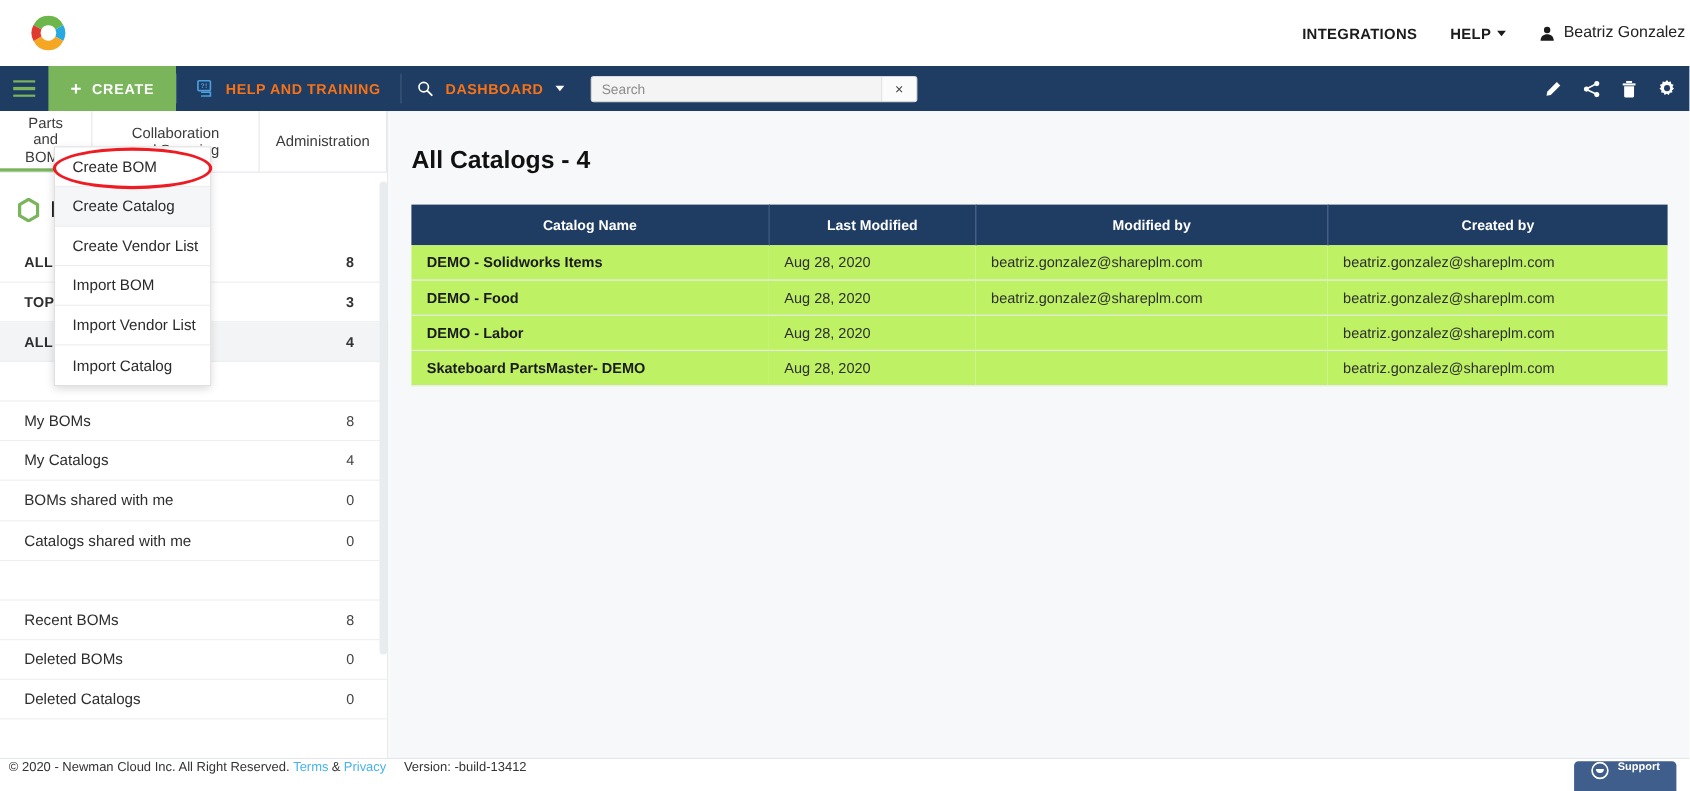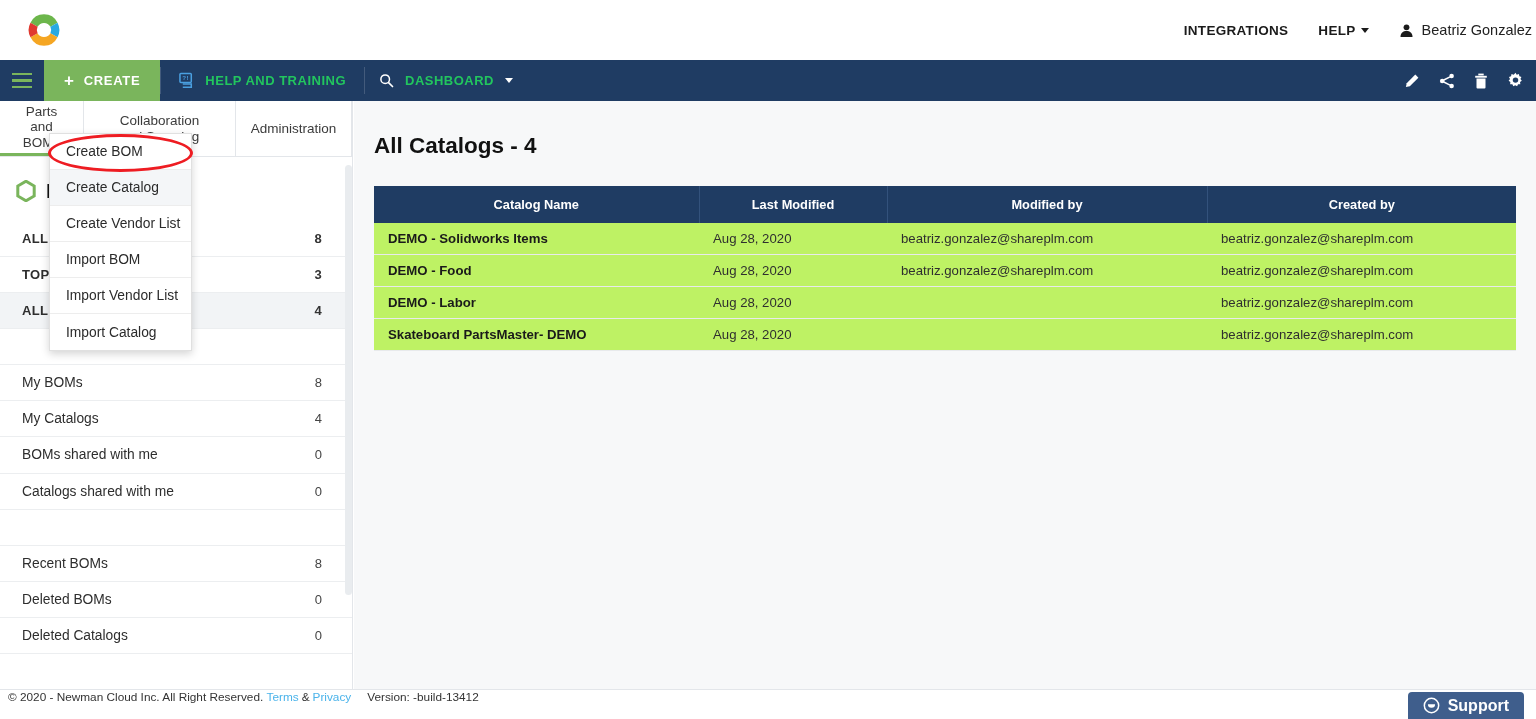--- a/index.html
+++ b/index.html
@@ -49,21 +49,21 @@
   .hamburger span { display: block; width: 20px; height: 2.4px; background: #7ab55c; }
   .create-btn {
     background: #7ab55c; color: #ffffff; display: flex; align-items: center;
     justify-content: center; gap: 9px; padding: 0 20px;
     font-size: 13px; font-weight: bold; letter-spacing: .7px; cursor: pointer;
     min-width: 105px;
   }
   .plus-icon { font-size: 17px; font-weight: bold; line-height: 1; }
   .nav-item {
     display: flex; align-items: center; gap: 9px; padding: 0 18px;
-    color: #22c55e; font-size: 13px; font-weight: bold; letter-spacing: .5px;
+    color: #f97316; font-size: 13px; font-weight: bold; letter-spacing: .5px;
     cursor: pointer; white-space: nowrap;
   }
   .nav-sep { width: 1px; background: rgba(255,255,255,.16); margin: 7px 0; }
   .dashboard-item { gap: 11px; padding-left: 14px; }
   .search-wrap {
     display: flex; align-items: center; margin-left: 6px; align-self: center;
     width: 297px; height: 24px; background: #f4f4f4; border-radius: 3px;
     border: 1px solid #d9d9d9; overflow: hidden;
   }
   .search-input {
@@ -173,22 +173,22 @@
     background: #ffffff; border-top: 1px solid #e3e6ea;
     display: flex; align-items: flex-start; padding-left: 8px;
     font-size: 11.8px; color: #333;
   }
   .footer a { color: #4ab3ea; text-decoration: none; cursor: pointer; }
   .footer .sep { margin: 0 3px; color: #333; }
   .footer .version { margin-left: 16px; color: #333; }
   .support-btn {
     position: absolute; right: 12px; bottom: 0px; height: 27px;
     background: #3f5e8c; color: #ffffff; border-radius: 4px 4px 0 0;
-    display: flex; align-items: center; gap: 8px; padding: 0 15px;
-    font-size: 16px; font-weight: bold; cursor: pointer;
+    display: flex; gap: 8px; padding: 0 15px;
+    font-size: 10px; font-weight: bold; cursor: pointer;
   }
 </style>
 </head>
 <body>
 
 <div class="topbar">
   <div class="logo-wrap">
     <svg class="logo-svg" width="48" height="48" viewBox="0 0 48 48">
       <g transform="translate(24,24)">
         <path d="M -13.5 -7.2 A 15 15 0 0 1 13.5 -7.2 L 6.4 -3.2 A 7.3 7.3 0 0 0 -6.4 -3.2 Z" fill="#6cb64b"></path>
@@ -242,20 +242,24 @@
 
   <div class="nav-item dashboard-item">
     <svg width="15" height="15" viewBox="0 0 16 16">
       <circle cx="6.6" cy="6.6" r="4.6" fill="none" stroke="#ffffff" stroke-width="1.6"></circle>
       <line x1="10.2" y1="10.2" x2="14.4" y2="14.4" stroke="#ffffff" stroke-width="1.8" stroke-linecap="round"></line>
     </svg>
     <span>DASHBOARD</span>
     <span class="caret-down" style="border-top-color:#ffffff"></span>
   </div>
 
+  <div class="search-wrap">
+    <input class="search-input" type="text" value="" placeholder="Search" style="">
+    <div class="search-clear">×</div>
+  </div>
 
   <div class="nav-tools">
     <span class="tool-icon">
       <svg width="16" height="16" viewBox="0 0 16 16">
         <path d="M11.3 1.6 l3.1 3.1 l-8.6 8.6 l-3.9 0.8 l0.8 -3.9 Z" fill="#ffffff"></path>
       </svg>
     </span>
     <span class="tool-icon">
       <svg width="16" height="16" viewBox="0 0 16 16">
         <circle cx="12.6" cy="3" r="2.3" fill="#ffffff"></circle>

